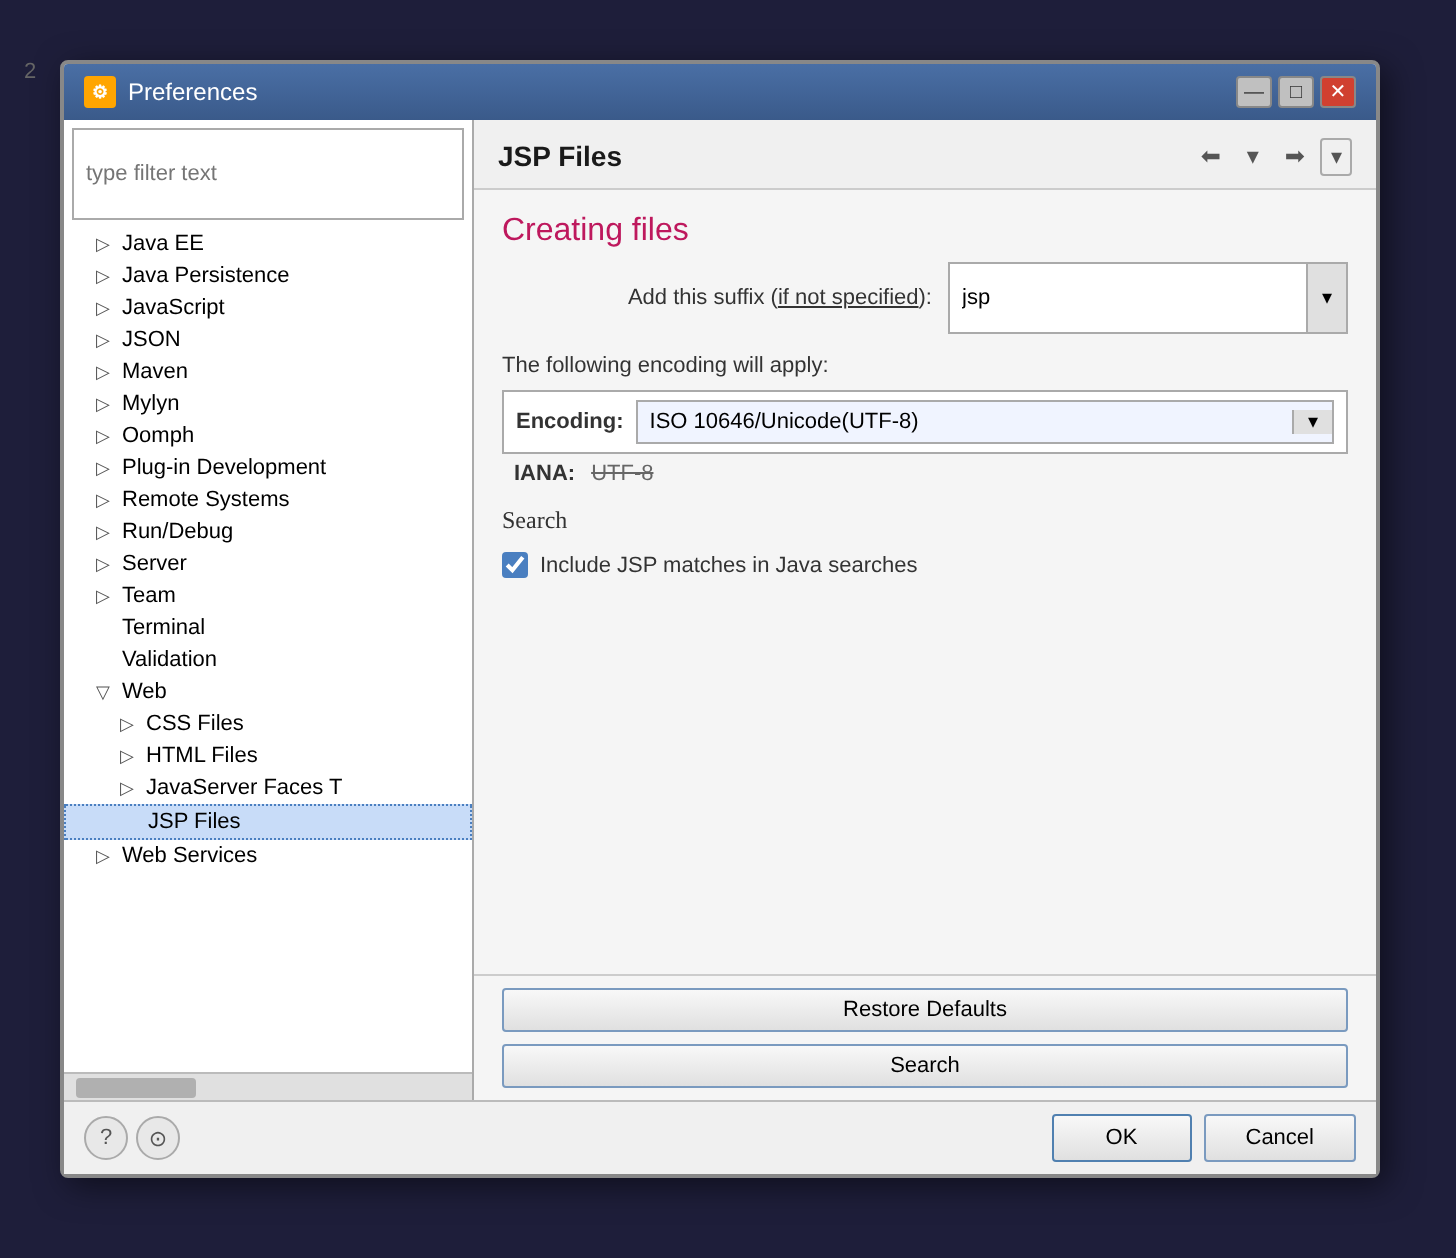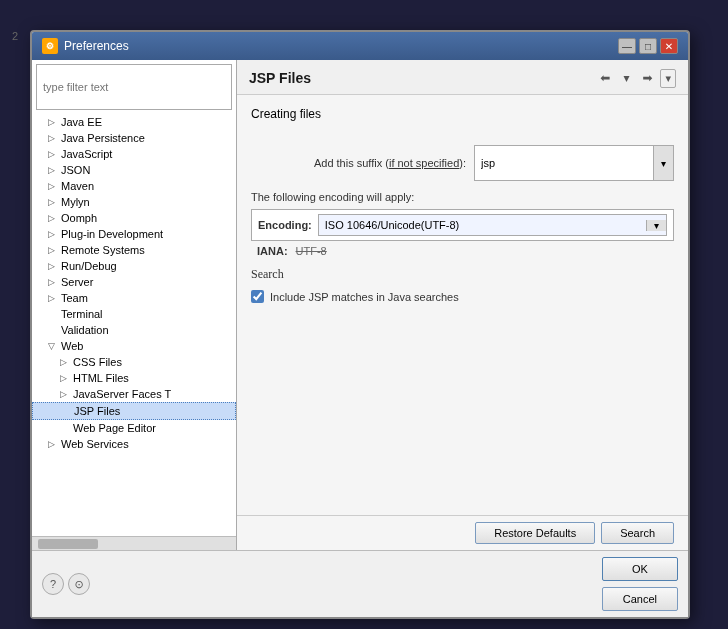--- a/index.html
+++ b/index.html
@@ -200,23 +200,23 @@
       color: #555;
     }
 
     .content-body {
       flex: 1;
       padding: 12px 14px;
       overflow-y: auto;
     }
 
     .section-title {
-      font-size: 12px;
-      color: #000000;
-      margin-bottom: 24px;
+      font-size: 16px;
+      color: #be185d;
+      margin-bottom: 6px;
     }
 
     .form-row {
       display: flex;
       align-items: center;
       margin-bottom: 10px;
       gap: 8px;
       justify-content: flex-end;
     }
 
@@ -388,21 +388,20 @@
       align-items: center;
       justify-content: center;
       cursor: pointer;
       font-size: 11px;
       color: #555;
     }
 
     .bottom-buttons {
       display: flex;
       gap: 6px;
-      flex-direction: column;
     }
 
     .dialog-btn {
       padding: 5px 20px;
       border: 1px solid #7a9abf;
       background: linear-gradient(to bottom, #f8f8f8, #e0e0e0);
       color: #000;
       cursor: pointer;
       font-size: 11px;
       border-radius: 2px;
@@ -413,20 +412,21 @@
       border-color: #5080b0;
     }
 
     
     .content-action-buttons {
       padding: 6px 14px;
       display: flex;
       justify-content: flex-end;
       gap: 6px;
       border-top: 1px solid #ccc;
+      flex-direction: column;
     }
 
     .action-btn {
       padding: 4px 18px;
       border: 1px solid #7a9abf;
       background: linear-gradient(to bottom, #f8f8f8, #e0e0e0);
       color: #000;
       cursor: pointer;
       font-size: 11px;
       border-radius: 2px;
@@ -560,24 +560,20 @@
           <span class="tree-item-label">HTML Files</span>
         </div>
         <div class="tree-item indent2">
           <span class="tree-arrow">▷</span>
           <span class="tree-item-label">JavaServer Faces T</span>
         </div>
         <div class="tree-item indent2 selected">
           <span class="tree-arrow" style="visibility:hidden">▷</span>
           <span class="tree-item-label">JSP Files</span>
         </div>
-        <div class="tree-item indent2">
-          <span class="tree-arrow" style="visibility:hidden">▷</span>
-          <span class="tree-item-label">Web Page Editor</span>
-        </div>
         <div class="tree-item indent1">
           <span class="tree-arrow">▷</span>
           <span class="tree-item-label">Web Services</span>
         </div>
 
       </div>
 
       <div class="horizontal-scrollbar">
         <div class="scrollbar-thumb-h"></div>
       </div>

